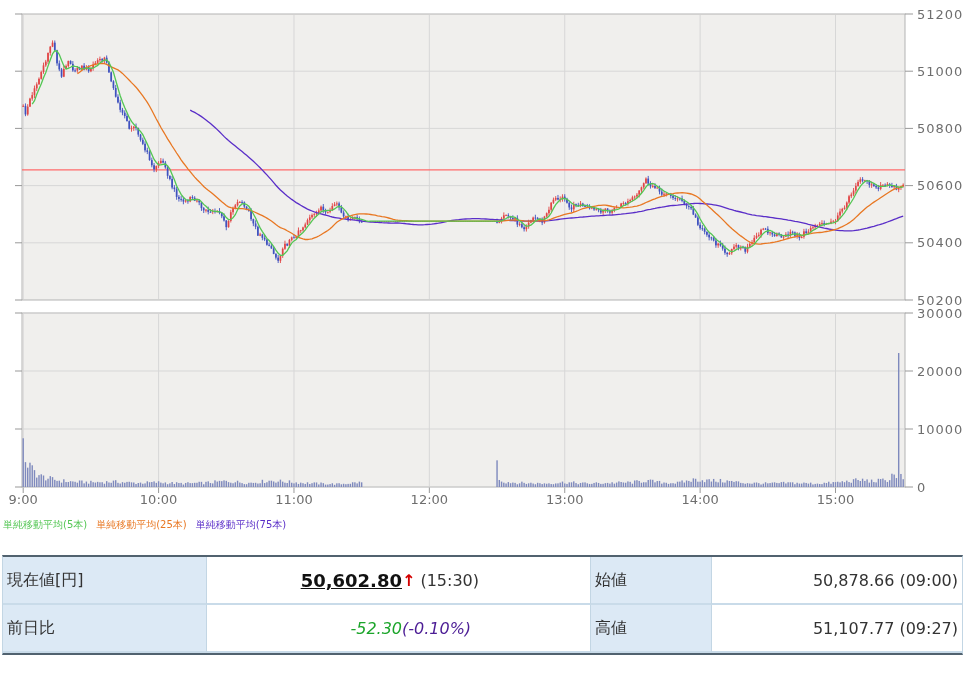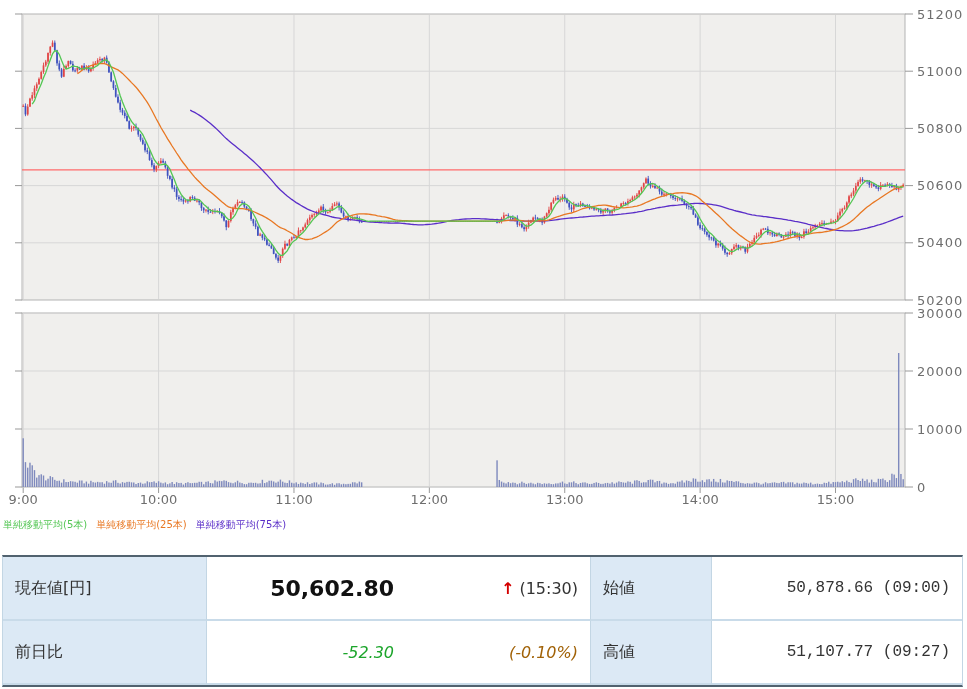--- a/index.html
+++ b/index.html
@@ -4,31 +4,31 @@
 <style>
   html,body{margin:0;padding:0;background:#ffffff;}
   body{width:967px;font-family:"DejaVu Sans","Liberation Sans",sans-serif;color:#333;}
   #chart-svg{display:block;}
   .legend{font-size:10px;margin:3px 0 0 3px;line-height:20px;}
   .legend-item{margin-right:9px;}
   table.quote{border-collapse:separate;border-spacing:0;table-layout:fixed;width:959px;
     margin:20px 0 0 2px;font-size:16px;color:#333;
     border-top:2px solid #51626f;border-bottom:2px solid #51626f;
     border-left:1px solid #c3d6e4;border-right:1px solid #c3d6e4;}
-  table.quote td{height:38px;padding:12px;background:#fff;}
+  table.quote td{height:38px;padding:4px;background:#fff;}
   table.quote tr.sep td{border-bottom:2px solid #c9dbe9;}
   td.lbl{background:#dce9f5 !important;padding-left:9px;border-right:1px solid #c3d6e4;}
   td.v2{padding-right:6px;border-right:1px solid #c3d6e4;}
   .flexv{display:flex;justify-content:flex-end;align-items:center;}
   .num{text-align:right;}
-  .sub{width:184px;text-align:right;white-space:nowrap;}
-  .bold{font-weight:bold;color:#111;font-size:22px;}
+  .sub{width:184px;white-space:nowrap;}
+  .bold{font-weight:bold;color:#111;font-size:18px;text-decoration:underline;}
   .neg{color:#1ca52b;font-style:italic;}
   .arrow{color:#d40000;font-weight:bold;margin-right:5px;}
-  td.v4{text-align:right;padding-right:8px;white-space:nowrap;font-family:Liberation Mono, monospace;}
+  td.v4{text-align:right;padding-right:8px;white-space:nowrap;}
 </style>
 </head>
 <body>
 
 <svg id="chart-svg" width="967" height="512">
     <rect x="22" y="14" width="883" height="286" fill="#f0efed" stroke="#b3b3b3" stroke-width="1"></rect>
     <rect x="22" y="313" width="883" height="174" fill="#f0efed" stroke="#b3b3b3" stroke-width="1"></rect>
     <line x1="23.2" y1="15" x2="23.2" y2="299" stroke="#d7d7d7"></line>
     <line x1="23.2" y1="314" x2="23.2" y2="486" stroke="#d7d7d7"></line>
     <line x1="23.2" y1="487" x2="23.2" y2="493" stroke="#999999"></line>
@@ -1236,20 +1236,20 @@
       </div>
     </td>
     <td class="lbl">始値</td>
     <td class="v4">50,878.66 (09:00)</td>
   </tr>
   <tr class="sep">
     <td class="lbl">前日比</td>
     <td class="v2">
       <div class="flexv">
         <span class="num neg" style="color: rgb(28, 165, 43);">-52.30</span>
-        <span class="sub neg" style="color: #a16207;">(-0.10%)</span>
+        <span class="sub neg" style="color: #4c1d95;">(-0.10%)</span>
       </div>
     </td>
     <td class="lbl">高値</td>
     <td class="v4">51,107.77 (09:27)</td>
   </tr>
 </tbody>
   </table>
 
 </body></html>

